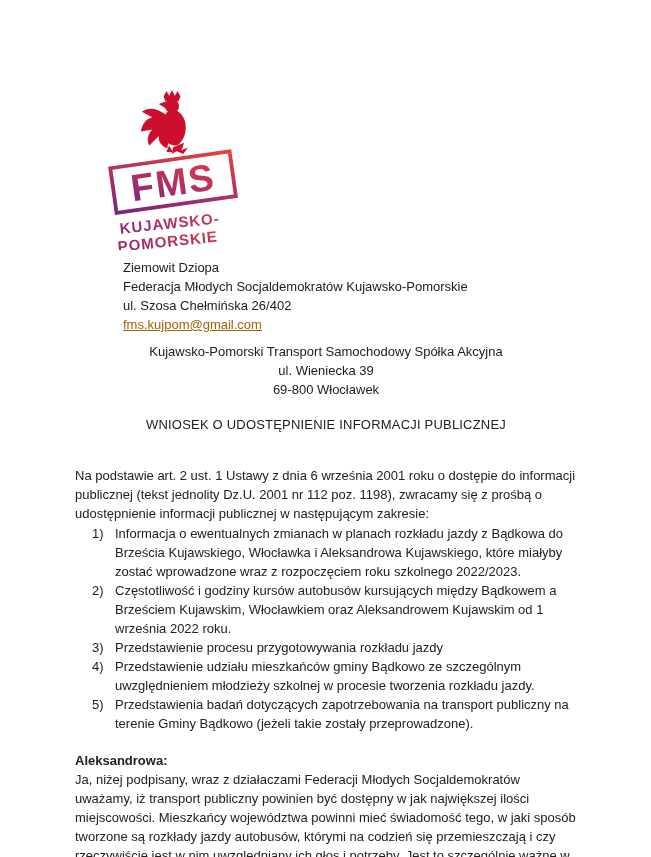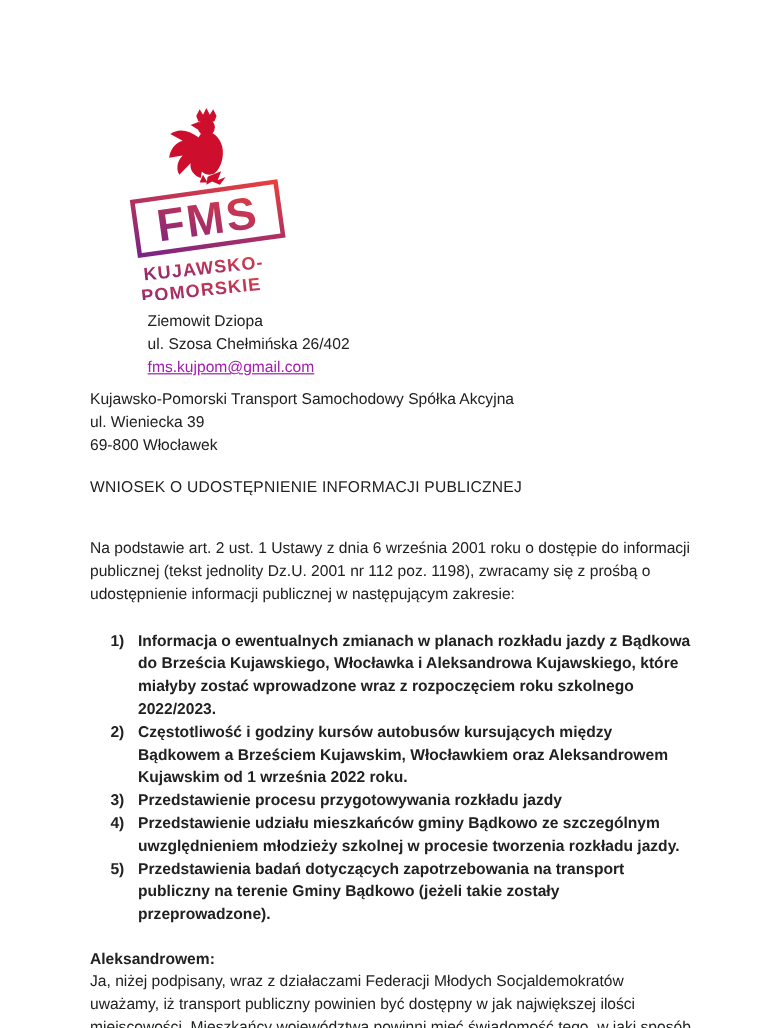--- a/index.html
+++ b/index.html
@@ -16,29 +16,29 @@
 
   
   .logo-wrap { margin: 90px 0 0 17px; width: 160px; height: 160px; }
   .logo-wrap svg { display: block; }
   .fms-text { font-family: "Liberation Sans", sans-serif; font-weight: bold; font-size: 40px; letter-spacing: 2px; }
   .region-text { font-family: "Liberation Sans", sans-serif; font-weight: bold; font-size: 16px; letter-spacing: 1px; }
 
   
   .sender { margin-top: 8px; }
   .sender div, .sender a { display: block; margin-left: 48px; }
-  .sender a { color: #a21caf; text-decoration: underline; }
-  .recipient { margin-top: 8px; text-align: left; }
+  .sender a { color: #a16207; text-decoration: underline; }
+  .recipient { margin-top: 8px; text-align: center; }
 
   
-  .doc-title { margin-top: 16px; letter-spacing: 0.2px; }
+  .doc-title { margin-top: 16px; text-align: center; letter-spacing: 0.2px; }
 
   
   .intro { margin-top: 32px; }
-  ol.request-list { margin-top: 20px; list-style: none; counter-reset: it; padding-left: 40px; font-weight: bold; }
+  ol.request-list { margin-top: 1px; list-style: none; counter-reset: it; padding-left: 40px; }
   ol.request-list li { counter-increment: it; position: relative; }
   ol.request-list li::before { content: counter(it) ")"; position: absolute; left: -23px; }
   .just-heading { margin-top: 18px; font-weight: bold; }
   .just-body { margin-top: 0; }
 </style>
 </head>
 <body>
 
 <div class="page">
 
@@ -68,20 +68,21 @@
 
       <g transform="rotate(-6 85 150)">
         <text x="30" y="147" class="region-text" fill="url(#lgrad)">KUJAWSKO-</text>
         <text x="26" y="166" class="region-text" fill="url(#lgrad)">POMORSKIE</text>
       </g>
     </svg>
   </div>
 
   <div class="sender">
     <div>Ziemowit Dziopa</div>
+    <div>Federacja Młodych Socjaldemokratów Kujawsko-Pomorskie</div>
     <div>ul. Szosa Chełmińska 26/402</div>
     <a href="#">fms.kujpom@gmail.com</a>
   </div>
 
   <div class="recipient">
     <div>Kujawsko-Pomorski Transport Samochodowy Spółka Akcyjna</div>
     <div>ul. Wieniecka 39</div>
     <div>69-800 Włocławek</div>
   </div>
 
@@ -90,16 +91,16 @@
   <p class="intro">Na podstawie art. 2 ust. 1 Ustawy z dnia 6 września 2001 roku o dostępie do informacji publicznej (tekst jednolity Dz.U. 2001 nr 112 poz. 1198), zwracamy się z prośbą o udostępnienie informacji publicznej w następującym zakresie:</p>
 
   <ol class="request-list">
     <li>Informacja o ewentualnych zmianach w planach rozkładu jazdy z Bądkowa do Brześcia Kujawskiego, Włocławka i Aleksandrowa Kujawskiego, które miałyby zostać wprowadzone wraz z rozpoczęciem roku szkolnego 2022/2023.</li>
     <li>Częstotliwość i godziny kursów autobusów kursujących między Bądkowem a Brześciem Kujawskim, Włocławkiem oraz Aleksandrowem Kujawskim od 1 września 2022 roku.</li>
     <li>Przedstawienie procesu przygotowywania rozkładu jazdy</li>
     <li>Przedstawienie udziału mieszkańców gminy Bądkowo ze szczególnym uwzględnieniem młodzieży szkolnej w procesie tworzenia rozkładu jazdy.</li>
     <li>Przedstawienia badań dotyczących zapotrzebowania na transport publiczny na terenie Gminy Bądkowo (jeżeli takie zostały przeprowadzone).</li>
   </ol>
 
-  <div class="just-heading">Aleksandrowem:</div>
+  <div class="just-heading">Aleksandrowa:</div>
   <p class="just-body">Ja, niżej podpisany, wraz z działaczami Federacji Młodych Socjaldemokratów uważamy, iż transport publiczny powinien być dostępny w jak największej ilości miejscowości. Mieszkańcy województwa powinni mieć świadomość tego, w jaki sposób tworzone są rozkłady jazdy autobusów, którymi na codzień się przemieszczają i czy rzeczywiście jest w nim uwzględniany ich głos i potrzeby. Jest to szczególnie ważne w okresie roku szkolnego, kiedy uczniowie mniejszych miejscowości, dzięki dobrze przygotowanemu rozkładowi jazdy,</p>
 
 </div>
 
 </body></html>

